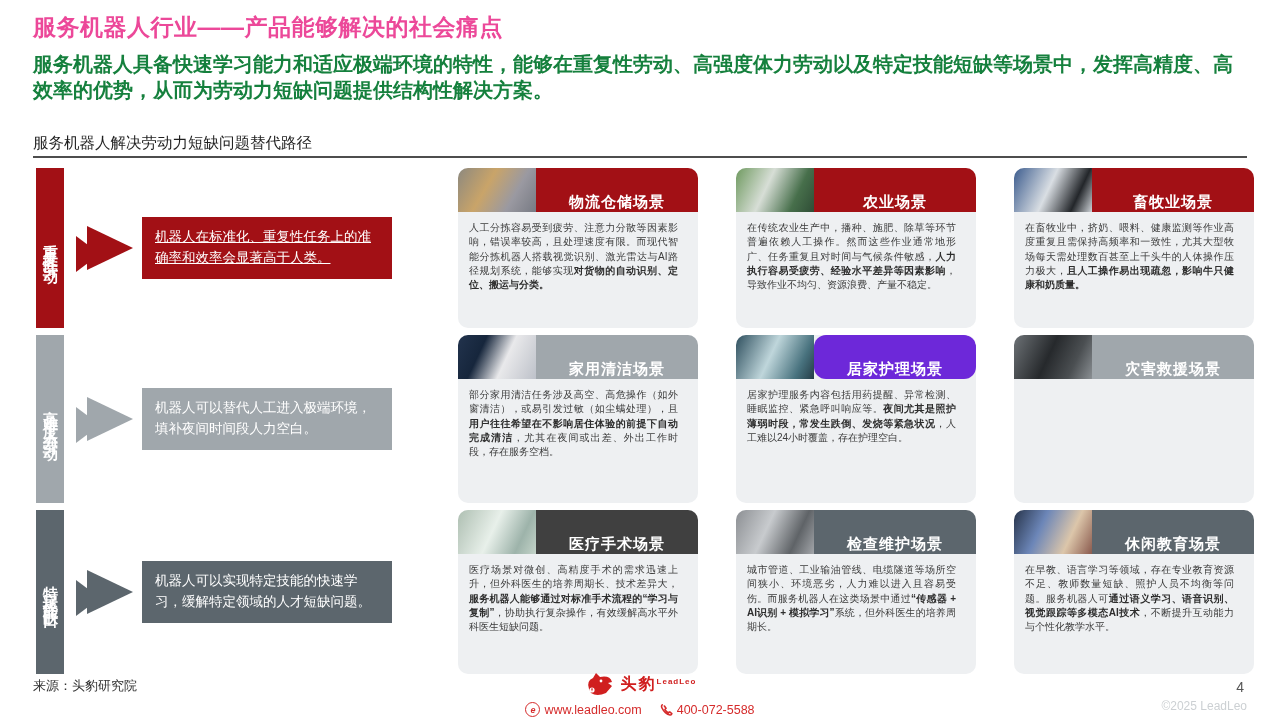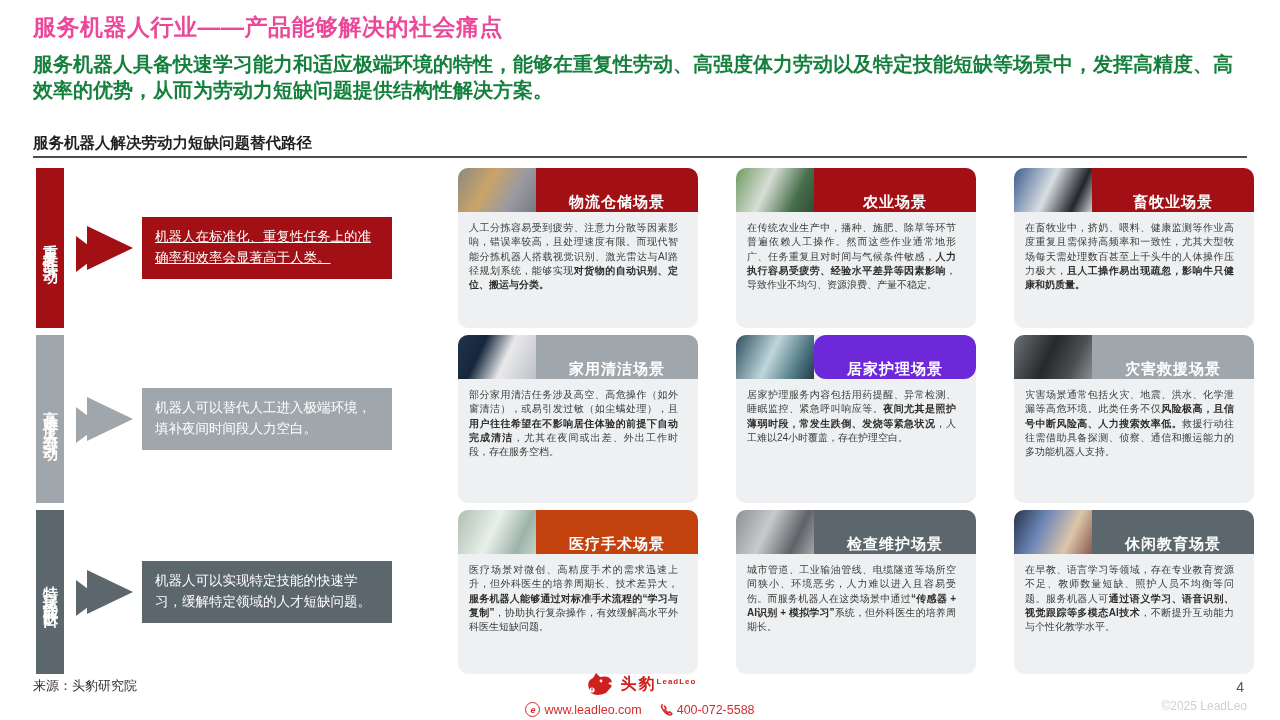--- a/index.html
+++ b/index.html
@@ -2,21 +2,21 @@
 <html><head>
 <meta charset="utf-8">
 <style>
   html,body{margin:0;padding:0;background:#fff;}
   .page{position:relative;width:1280px;height:720px;background:#fff;overflow:hidden;
         font-family:"Liberation Sans","DejaVu Sans",sans-serif;}
   
   .hdr{position:absolute;left:33px;top:12px;width:1214px;}
   .title{font-size:23px;font-weight:bold;color:#ec4899;letter-spacing:.5px;}
   .subtitle{margin-top:8px;font-size:20px;font-weight:bold;color:#15803d;line-height:1.32;}
-  .section-ttl{position:absolute;left:33px;top:133px;font-size:15.5px;font-weight:bold;color:#1f1f1f;}
+  .section-ttl{position:absolute;left:33px;top:133px;font-size:15.5px;font-weight:normal;color:#1f1f1f;}
   .section-line{position:absolute;left:33px;top:156px;width:1214px;height:2px;background:#4d4d4d;}
   
   .rows{position:absolute;left:0;top:168px;width:1280px;display:flex;flex-direction:column;gap:7px;}
   .row{display:flex;align-items:center;padding-left:36px;}
   .row.r0{height:160px}.row.r1{height:168px}.row.r2{height:164px}
   .vbar{align-self:stretch;width:28px;color:#fff;font-size:15px;font-weight:bold;
         writing-mode:vertical-rl;text-orientation:upright;letter-spacing:6px;
         display:flex;align-items:center;justify-content:center;}
   .arrow{margin:0 8px 0 12px;flex:0 0 58px;}
   .lead-box{width:224px;padding:10px 13px;color:#fff;font-size:13.5px;line-height:1.55;}
@@ -132,37 +132,36 @@
       </div>
       <div class="card-body"><span>居家护理服务内容包括用药提醒、异常检测、睡眠监控、紧急呼叫响应等。</span><span class="b">夜间尤其是照护薄弱时段，常发生跌倒、发烧等紧急状况</span><span>，人工难以24小时覆盖，存在护理空白。</span></div>
     </div>
           <div class="card">
       <div class="card-head">
         <div class="card-photo ph-disaster-rescue-photo"></div>
         <div class="card-banner" style="background: rgb(160, 167, 172);">
           <span>灾害救援场景</span>
         </div>
       </div>
-      <div class="card-body"><span>灾害场景通常包括火灾、地震、洪水、化学泄漏等高危环境。此类任务不仅</span><span class="b">风险极高，且信号中断风险高、人力搜索效率低。</span><span>救援行动往往需借助具备探测、侦察、通信和搬运能力的多功能机器人支持。</span></div>
     </div>
         </div>
     </div>
       <div class="row r2">
       <div class="vbar" style="background: rgb(92, 102, 109);">特定技能缺口</div>
       <svg class="arrow" width="58" height="48" viewBox="0 0 58 48">
         <polygon points="0,12 24,30 0,48" fill="#5c666d"></polygon>
         <polygon points="11,2 57,24 11,46" fill="#5c666d"></polygon>
       </svg>
       <div class="lead-box" style="background: rgb(92, 102, 109);">机器人可以实现特定技能的快速学习，缓解特定领域的人才短缺问题。</div>
       <div class="spacer"></div>
       <div class="cards">
           <div class="card">
       <div class="card-head">
         <div class="card-photo ph-medical-surgery-photo"></div>
-        <div class="card-banner" style="background: #c2410c;">
+        <div class="card-banner" style="background: #404040;">
           <span>医疗手术场景</span>
         </div>
       </div>
       <div class="card-body"><span>医疗场景对微创、高精度手术的需求迅速上升，但外科医生的培养周期长、技术差异大，</span><span class="b">服务机器人能够通过对标准手术流程的“学习与复制”</span><span>，协助执行复杂操作，有效缓解高水平外科医生短缺问题。</span></div>
     </div>
           <div class="card">
       <div class="card-head">
         <div class="card-photo ph-inspection-maintenance-photo"></div>
         <div class="card-banner" style="background: rgb(92, 102, 109);">
           <span>检查维护场景</span>

